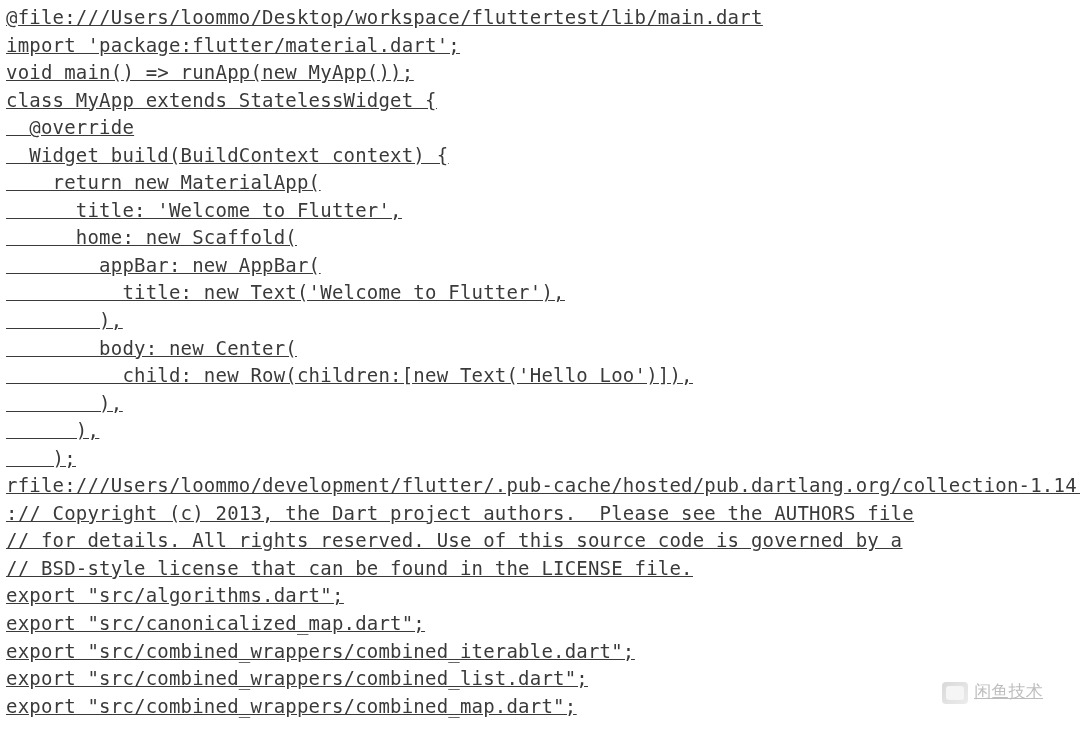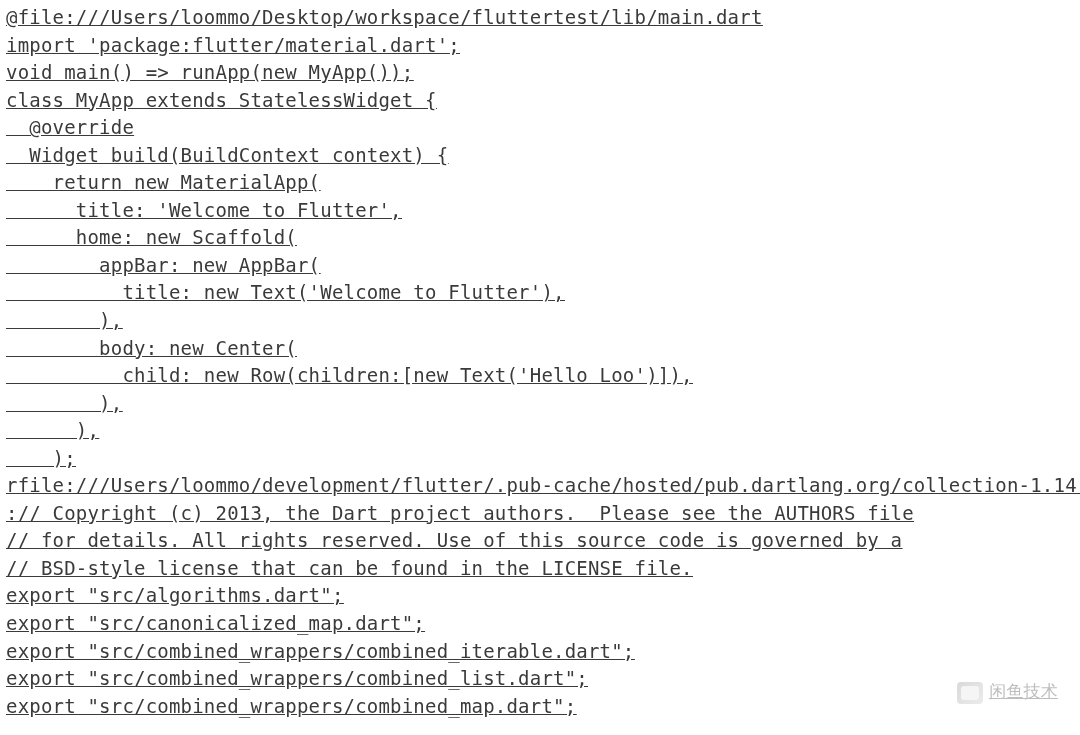--- a/index.html
+++ b/index.html
@@ -20,21 +20,21 @@
       overflow: hidden;
       position: relative;
       letter-spacing: 0.2px;
     }
     .code-block {
       white-space: pre;
       font-family: inherit;
     }
     .watermark {
       position: absolute;
-      right: 22px;
+      right: 37px;
       bottom: 30px;
       display: flex;
       align-items: center;
       gap: 6px;
       opacity: 0.55;
       color: #888;
       font-family: "PingFang SC", "Microsoft YaHei", sans-serif;
       font-size: 17px;
     }
     .watermark .logo {

